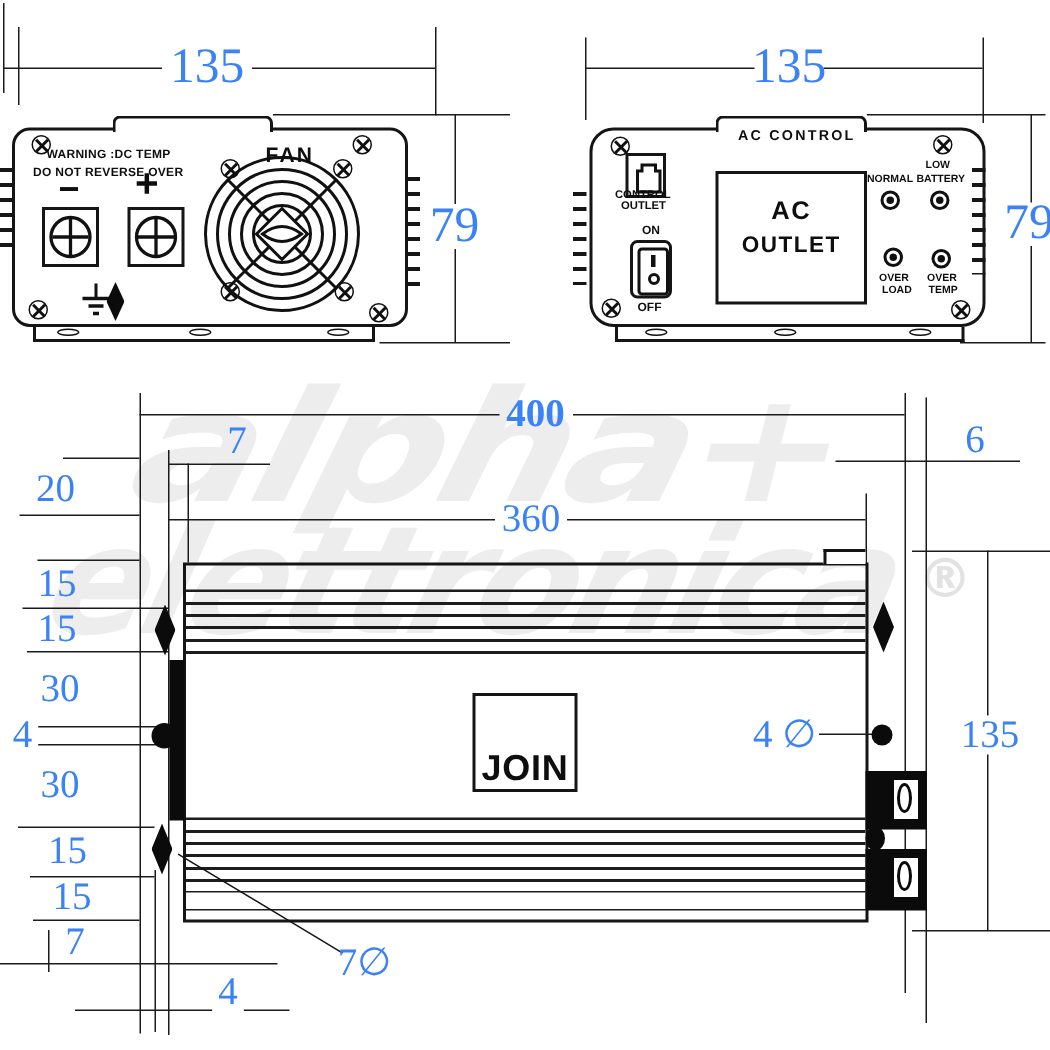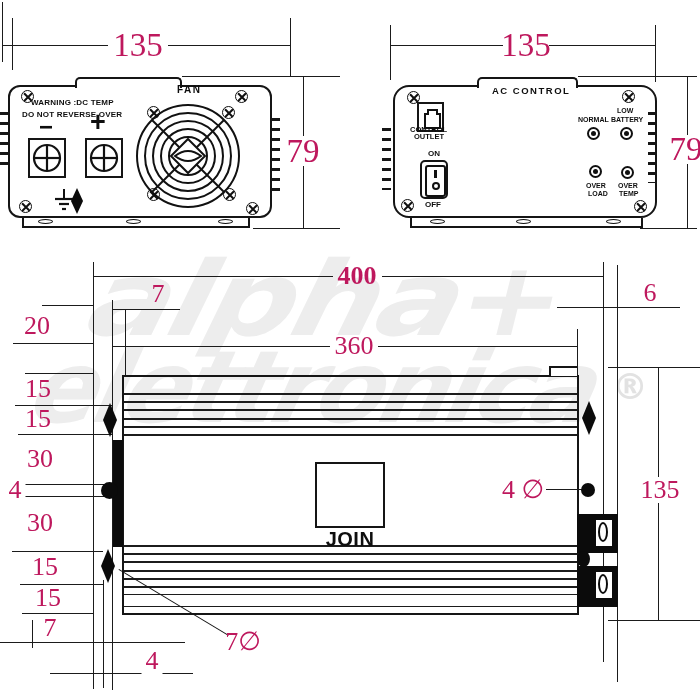--- a/index.html
+++ b/index.html
@@ -4,21 +4,21 @@
 <style>
   html,body{margin:0;padding:0;background:#fff;}
   #canvas{position:relative;width:700px;height:700px;background:#ffffff;overflow:hidden;
           font-family:"Liberation Sans",sans-serif;}
   .grp{position:absolute;inset:0;}
   
   .v{position:absolute;width:0;border-left:1.7px solid #1b1b1b;z-index:2;}
   .h{position:absolute;height:0;border-top:1.7px solid #1b1b1b;z-index:2;}
   .leader{position:absolute;height:0;border-top:1.9px solid #141414;transform-origin:0 0;z-index:2;}
   
-  .dim{position:absolute;font-family:"Liberation Serif",serif;font-size:26px;color:#be185d;
+  .dim{position:absolute;font-family:"Liberation Serif",serif;font-size:26px;color:#3b82f6;
        transform:translate(-50%,-50%);white-space:nowrap;line-height:1;z-index:3;}
   .dim.big{font-size:33px;}
   .dim.bg{background:#fff;padding:0 4px;}
   
   .lbl{position:absolute;font-weight:700;color:#0e0e0e;white-space:nowrap;line-height:1.1;z-index:3;}
   
   .outline{position:absolute;border:2.2px solid #151515;background:transparent;z-index:2;box-sizing:border-box;}
   .notch{position:absolute;background:#fff;border:2.2px solid #151515;border-bottom:none;
          border-radius:5px 5px 0 0;z-index:2;box-sizing:border-box;}
   .screw{position:absolute;width:13px;height:13px;border:1.9px solid #101010;border-radius:50%;z-index:3;box-sizing:border-box;}
@@ -102,21 +102,21 @@
     </div>
 
     <svg style="position:absolute;left:53px;top:188px;z-index:3;" width="22" height="24" viewBox="0 0 22 24">
       <line x1="11" y1="1" x2="11" y2="11" stroke="#111" stroke-width="2"></line>
       <line x1="2" y1="11" x2="20" y2="11" stroke="#111" stroke-width="2.2"></line>
       <line x1="6" y1="16" x2="16" y2="16" stroke="#111" stroke-width="2.2"></line>
       <line x1="9" y1="21" x2="13" y2="21" stroke="#111" stroke-width="2.2"></line>
     </svg>
     <div class="diamond" style="left:71px;top:188px;width:12px;height:26px;"></div>
 
-    <div class="lbl" style="left:177px;top:84px;font-size:10px;letter-spacing:1.5px;">FAN</div>
+    <div class="lbl" style="left:177px;top:96px;font-size:14px;letter-spacing:1.5px;">FAN</div>
     <svg style="position:absolute;left:131px;top:102px;z-index:2;" width="114" height="108" viewBox="0 0 114 108">
       <circle cx="57" cy="54" r="51" fill="none" stroke="#111" stroke-width="2"></circle>
       <circle cx="57" cy="54" r="43" fill="none" stroke="#111" stroke-width="2"></circle>
       <circle cx="57" cy="54" r="35" fill="none" stroke="#111" stroke-width="2"></circle>
       <circle cx="57" cy="54" r="27" fill="none" stroke="#111" stroke-width="2"></circle>
       <circle cx="57" cy="54" r="19" fill="none" stroke="#111" stroke-width="2"></circle>
       <line x1="21" y1="18" x2="93" y2="90" stroke="#111" stroke-width="2"></line>
       <line x1="93" y1="18" x2="21" y2="90" stroke="#111" stroke-width="2"></line>
       <path d="M57 37 L74 54 L57 71 L40 54 Z" fill="#fff" stroke="#111" stroke-width="2"></path>
       <path d="M44 54 Q57 44 70 54 Q57 64 44 54 Z" fill="#fff" stroke="#111" stroke-width="2"></path>
@@ -167,20 +167,24 @@
 
     <div class="lbl" style="left:428px;top:150px;font-size:8px;">ON</div>
     <div class="outline" style="left:420px;top:160px;width:28px;height:39px;border-radius:5px;">
       <div style="position:absolute;left:3px;top:3px;width:17px;height:28px;border:2px solid #111;border-radius:3px;">
         <div style="position:absolute;left:7px;top:3px;width:2.5px;height:8px;background:#111;"></div>
         <div style="position:absolute;left:4.5px;top:15px;width:8px;height:8px;border:2px solid #111;border-radius:50%;box-sizing:border-box;"></div>
       </div>
     </div>
     <div class="lbl" style="left:425px;top:201px;font-size:8px;">OFF</div>
 
+    <div class="outline" style="left:477px;top:114px;width:101px;height:89px;">
+      <div class="lbl" style="left:50%;top:16px;transform:translateX(-50%);font-size:17px;letter-spacing:1px;position:absolute;">AC</div>
+      <div class="lbl" style="left:50%;top:40px;transform:translateX(-50%);font-size:15px;letter-spacing:1px;position:absolute;">OUTLET</div>
+    </div>
 
     <div class="lbl" style="left:578px;top:116px;font-size:7px;">NORMAL</div>
     <div class="lbl" style="left:617px;top:107px;font-size:7px;">LOW</div>
     <div class="lbl" style="left:611px;top:116px;font-size:7px;">BATTERY</div>
     <div class="led" style="left:587px;top:127px;"></div>
     <div class="led" style="left:620px;top:127px;"></div>
     <div class="led" style="left:589px;top:165px;"></div>
     <div class="led" style="left:621px;top:166px;"></div>
     <div class="lbl" style="left:586px;top:182px;font-size:7px;">OVER</div>
     <div class="lbl" style="left:588px;top:190px;font-size:7px;">LOAD</div>
@@ -217,21 +221,21 @@
     <div class="v" style="left:658px;top:503px;height:117px;"></div>
     <div class="dim" style="left:660px;top:490px;">135</div>
 
     <div class="outline" style="left:122px;top:375px;width:457px;height:240px;"></div>
     <div class="outline" style="left:549px;top:366px;width:28px;height:10px;border-bottom:none;border-right:none;background:#fff;"></div>
     <div class="finband" style="left:124px;top:393px;width:453px;height:48px;"></div>
     <div class="finband" style="left:124px;top:545px;width:453px;height:50px;"></div>
     <div class="h" style="left:124px;top:606px;width:453px;"></div>
 
     <div class="outline" style="left:315px;top:462px;width:70px;height:66px;background:#fff;">
-      <div class="lbl" style="position:absolute;left:50%;top:36px;transform:translateX(-50%);font-size:20px;letter-spacing:.5px;margin-top:28px;">JOIN</div>
+      <div class="lbl" style="position:absolute;left:50%;top:36px;transform:translateX(-50%);font-size:24px;letter-spacing:.5px;">JOIN</div>
     </div>
 
     <div class="slotbar" style="left:113px;top:440px;width:10px;height:107px;"></div>
     <div class="dot" style="left:101px;top:482px;width:17px;height:17px;"></div>
     <div class="diamond" style="left:103px;top:403px;width:14px;height:34px;"></div>
     <div class="diamond" style="left:101px;top:549px;width:14px;height:34px;"></div>
     <div class="diamond" style="left:582px;top:401px;width:14px;height:34px;"></div>
 
     <div class="dim" style="left:523px;top:490px;">4 ∅</div>
     <div class="h" style="left:546px;top:489px;width:38px;"></div>

